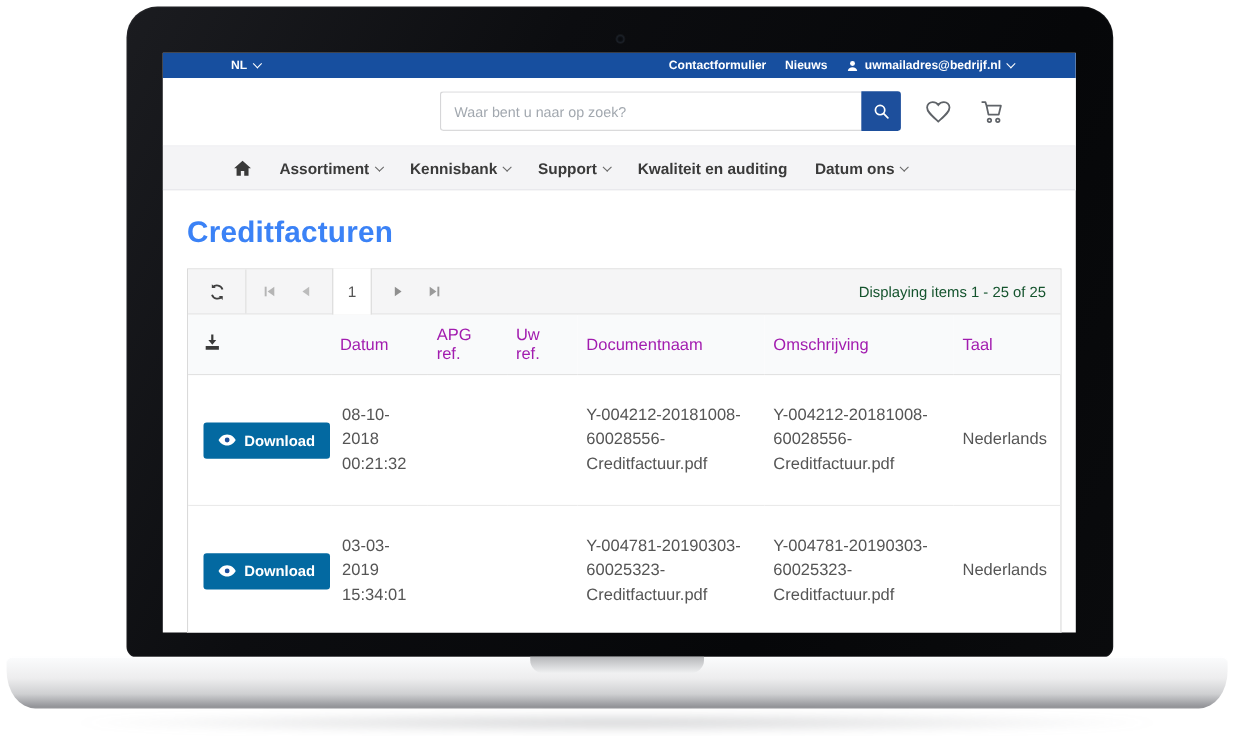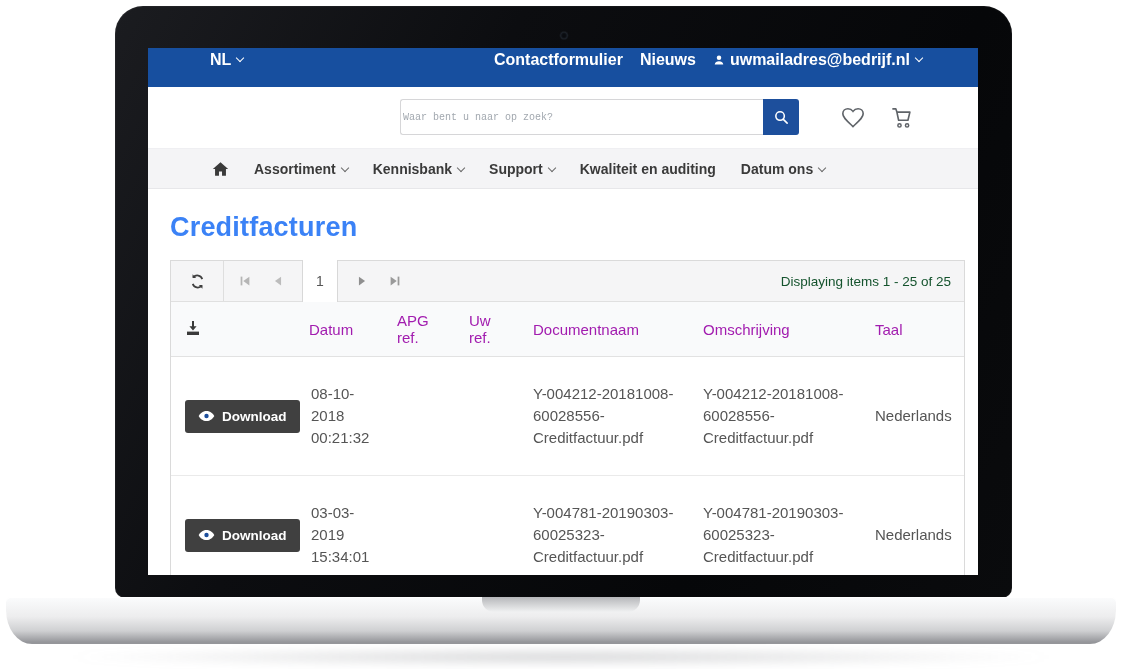--- a/index.html
+++ b/index.html
@@ -18,35 +18,35 @@
     background:linear-gradient(#b6b7ba,#f0f1f2);border-radius:0 0 12px 12px;}
   .reflection{position:absolute;left:70px;top:648px;width:982px;height:18px;
     background:radial-gradient(ellipse at center,rgba(110,112,118,.30),rgba(255,255,255,0) 72%);
     filter:blur(4px);}
 
   
   .screen{position:absolute;left:148px;top:48px;width:830px;height:527px;background:#fff;overflow:hidden;}
 
   
   .topbar{height:23px;background:#174f9f;display:flex;align-items:center;
-    padding:0 56px 16px 62px;color:#fff;font-size:16px;font-weight:700;}
+    padding:0 56px 0 62px;color:#fff;font-size:11px;font-weight:700;}
   .topbar .right{margin-left:auto;display:flex;align-items:center;gap:17px;}
   .tb-item{display:flex;align-items:center;cursor:pointer;}
   .chev{width:5px;height:5px;border-right:1.5px solid currentColor;border-bottom:1.5px solid currentColor;
     display:inline-block;transform:rotate(45deg);margin-left:6px;margin-top:-3px;}
 
   
   .site-header{position:relative;height:61px;background:#fff;}
   .logo{position:absolute;left:50px;top:9px;display:flex;align-items:center;cursor:pointer;}
   .logo-apg{font-size:33px;font-weight:800;font-style:italic;color:#1b4a9e;letter-spacing:-2.5px;line-height:1;}
   .logo-dna{margin:0 4px 0 6px;display:flex;align-items:center;}
   .logo-sub{font-style:italic;font-weight:700;color:#1b4a9e;font-size:13.5px;line-height:1.08;}
   .search{position:absolute;left:252px;top:12px;display:flex;}
   .search input{width:358px;height:34px;border:1px solid #d6d6d8;border-right:none;border-radius:3px 0 0 3px;
-    padding:0 2px;font-size:10px;color:#444;outline:none;font-family:Liberation Mono, monospace;}
+    padding:0 12px;font-size:13px;color:#444;outline:none;font-family:Liberation Sans, sans-serif;}
   .search input::placeholder{color:#a2a8af;}
   .search-btn{width:36px;height:36px;background:#1d4f9c;border:none;border-radius:0 3px 3px 0;
     display:flex;align-items:center;justify-content:center;cursor:pointer;}
   .hdr-icon{position:absolute;top:18px;cursor:pointer;}
   .heart{left:692px;} .cart{left:740px;}
 
   
   .navbar{height:39px;background:#f4f4f6;border-bottom:1px solid #e7e7ea;border-top:1px solid #efeff2;
     display:flex;align-items:center;gap:25px;padding-left:64px;font-size:14px;font-weight:700;color:#3a3a3a;}
   .nav-item{display:flex;align-items:center;cursor:pointer;}
@@ -69,21 +69,21 @@
 
   table.docs{width:100%;border-collapse:collapse;table-layout:fixed;}
   table.docs th{height:54px;background:#f9fafb;border-bottom:1px solid #e2e2e2;
     font-weight:400;font-size:15px;color:#a21caf;text-align:left;padding:0 12px 0 8px;}
   table.docs th.c-btn{padding-left:14px;}
   table.docs td{border-top:1px solid #eaeaea;height:94px;vertical-align:middle;
     font-size:15px;color:#555;line-height:1.45;padding:12px 12px 12px 8px;}
   table.docs td.c-btn{padding-left:14px;}
   table.docs td.c-datum{padding-right:22px;padding-left:10px;margin-top:24px;}
 
-  .dl-btn{display:inline-flex;align-items:center;gap:7px;background:#404040;color:#fff;border:none;
+  .dl-btn{display:inline-flex;align-items:center;gap:7px;background:#0369a1;color:#fff;border:none;
     border-radius:3px;padding:9px 13px;font-size:13.5px;font-weight:700;cursor:pointer;
     font-family:"Liberation Sans",sans-serif;white-space:nowrap;}
 </style>
 </head>
 <body>
 
 <div class="stage">
 
   <div class="bezel">
     <div class="camera"></div>

